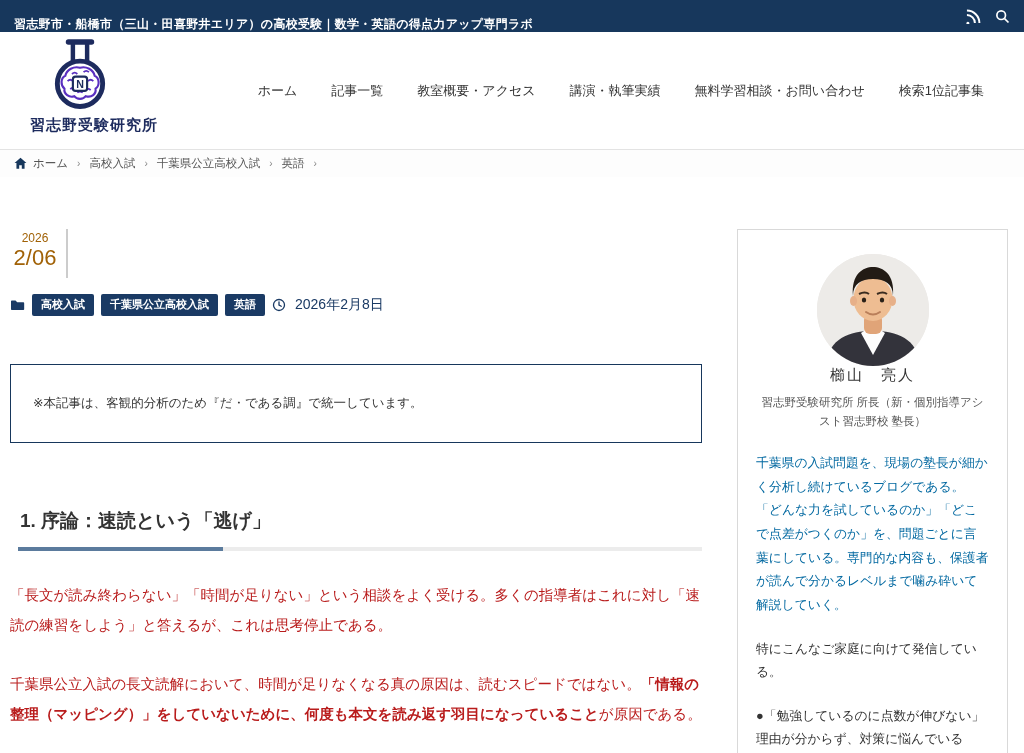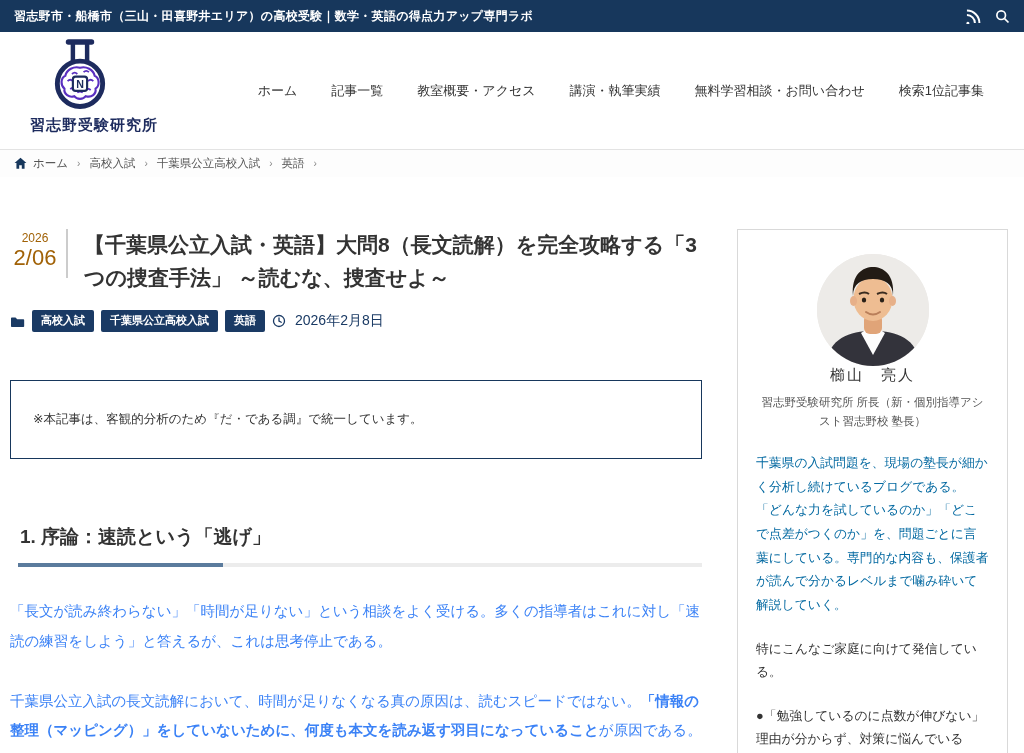--- a/index.html
+++ b/index.html
@@ -1,20 +1,20 @@
 <!DOCTYPE html>
 <html lang="ja"><head>
 <meta charset="utf-8">
 <style>
   * { margin:0; padding:0; box-sizing:border-box; }
   html,body { width:1024px; height:753px; overflow:hidden; background:#fff;
               font-family:"Liberation Sans","DejaVu Sans",sans-serif; color:#333; }
 
   
-  .topbar { height:26px; background:#17375c; display:flex; align-items:center;
+  .topbar { height:26px; background:#17375c; display:flex; 
             justify-content:space-between; padding:16px 14px; }
   .topbar-tagline { color:#fff; font-size:12px; font-weight:bold; letter-spacing:.3px; }
   .topbar-icons { display:flex; align-items:center; gap:14px; }
   .topbar-icons svg { display:block; cursor:pointer; }
 
   
   .site-header { height:117px; background:#fff; display:flex; align-items:flex-start;
                  justify-content:space-between; padding:6px 40px 0 30px; }
   .logo-block { display:flex; flex-direction:column; align-items:flex-start; cursor:pointer; }
   .logo-flask { margin-left:18px; }
@@ -50,21 +50,21 @@
 
   
   .notice-box { margin-top:48px; border:1px solid #17375c; padding:30px 22px;
                 font-size:12.5px; color:#333; }
 
   
   .section-h2 { margin-top:57px; font-size:19px; font-weight:bold; color:#333;
                 padding:8px 0 13px 2px; border-bottom:4px solid #ececec; position:relative;margin-left:8px; }
   .section-h2 .accent { position:absolute; left:0; bottom:-4px; width:205px; height:4px;
                         background:#5b7b9d; }
-  .body-p { font-size:14.5px; line-height:2.05; margin-top:30px; color:#3b82f6; }
+  .body-p { font-size:14.5px; line-height:2.05; margin-top:30px; color:#b91c1c; }
   .body-p b { font-weight:bold; }
 
   
   .profile-box { border:1px solid #d9d9d9; padding:24px 18px 30px; min-height:900px; }
   .avatar-wrap { display:flex; justify-content:center; }
   .avatar { width:112px; height:112px; border-radius:50%; overflow:hidden; background:#ece9e6; }
   .profile-name { text-align:center; font-size:15px; color:#333; margin-top:0; letter-spacing:2px; }
   .profile-role { text-align:center; font-size:11.5px; color:#555; line-height:1.65; margin-top:8px; }
   .profile-bio { font-size:12.8px; line-height:1.85; color:#0369a1; margin-top:20px; }
   .profile-bio-2 { font-size:12.8px; line-height:1.85; color:#333; margin-top:20px; }
@@ -142,21 +142,20 @@
 
 <div class="content">
 
   <div class="main-col">
 
     <div class="title-row">
       <div class="date-block">
         <div class="date-year">2026</div>
         <div class="date-md">2/06</div>
       </div>
-      <h1 class="article-title">【千葉県公立入試・英語】大問8（長文読解）を完全攻略する「3つの捜査手法」 ～読むな、捜査せよ～</h1>
     </div>
 
     <div class="meta-row">
       <span class="meta-icon">
         <svg width="15" height="13" viewBox="0 0 17 15">
           <path d="M1 4 C1 3.3 1.5 2.8 2.2 2.8 H6.2 L8.2 4.8 H15 C15.7 4.8 16.2 5.3 16.2 6 V12.7 C16.2 13.4 15.7 13.9 15 13.9 H2.2 C1.5 13.9 1 13.4 1 12.7 Z" fill="#1a3a64"></path>
         </svg>
       </span>
       <span class="tag-badge">高校入試</span>
       <span class="tag-badge">千葉県公立高校入試</span>

